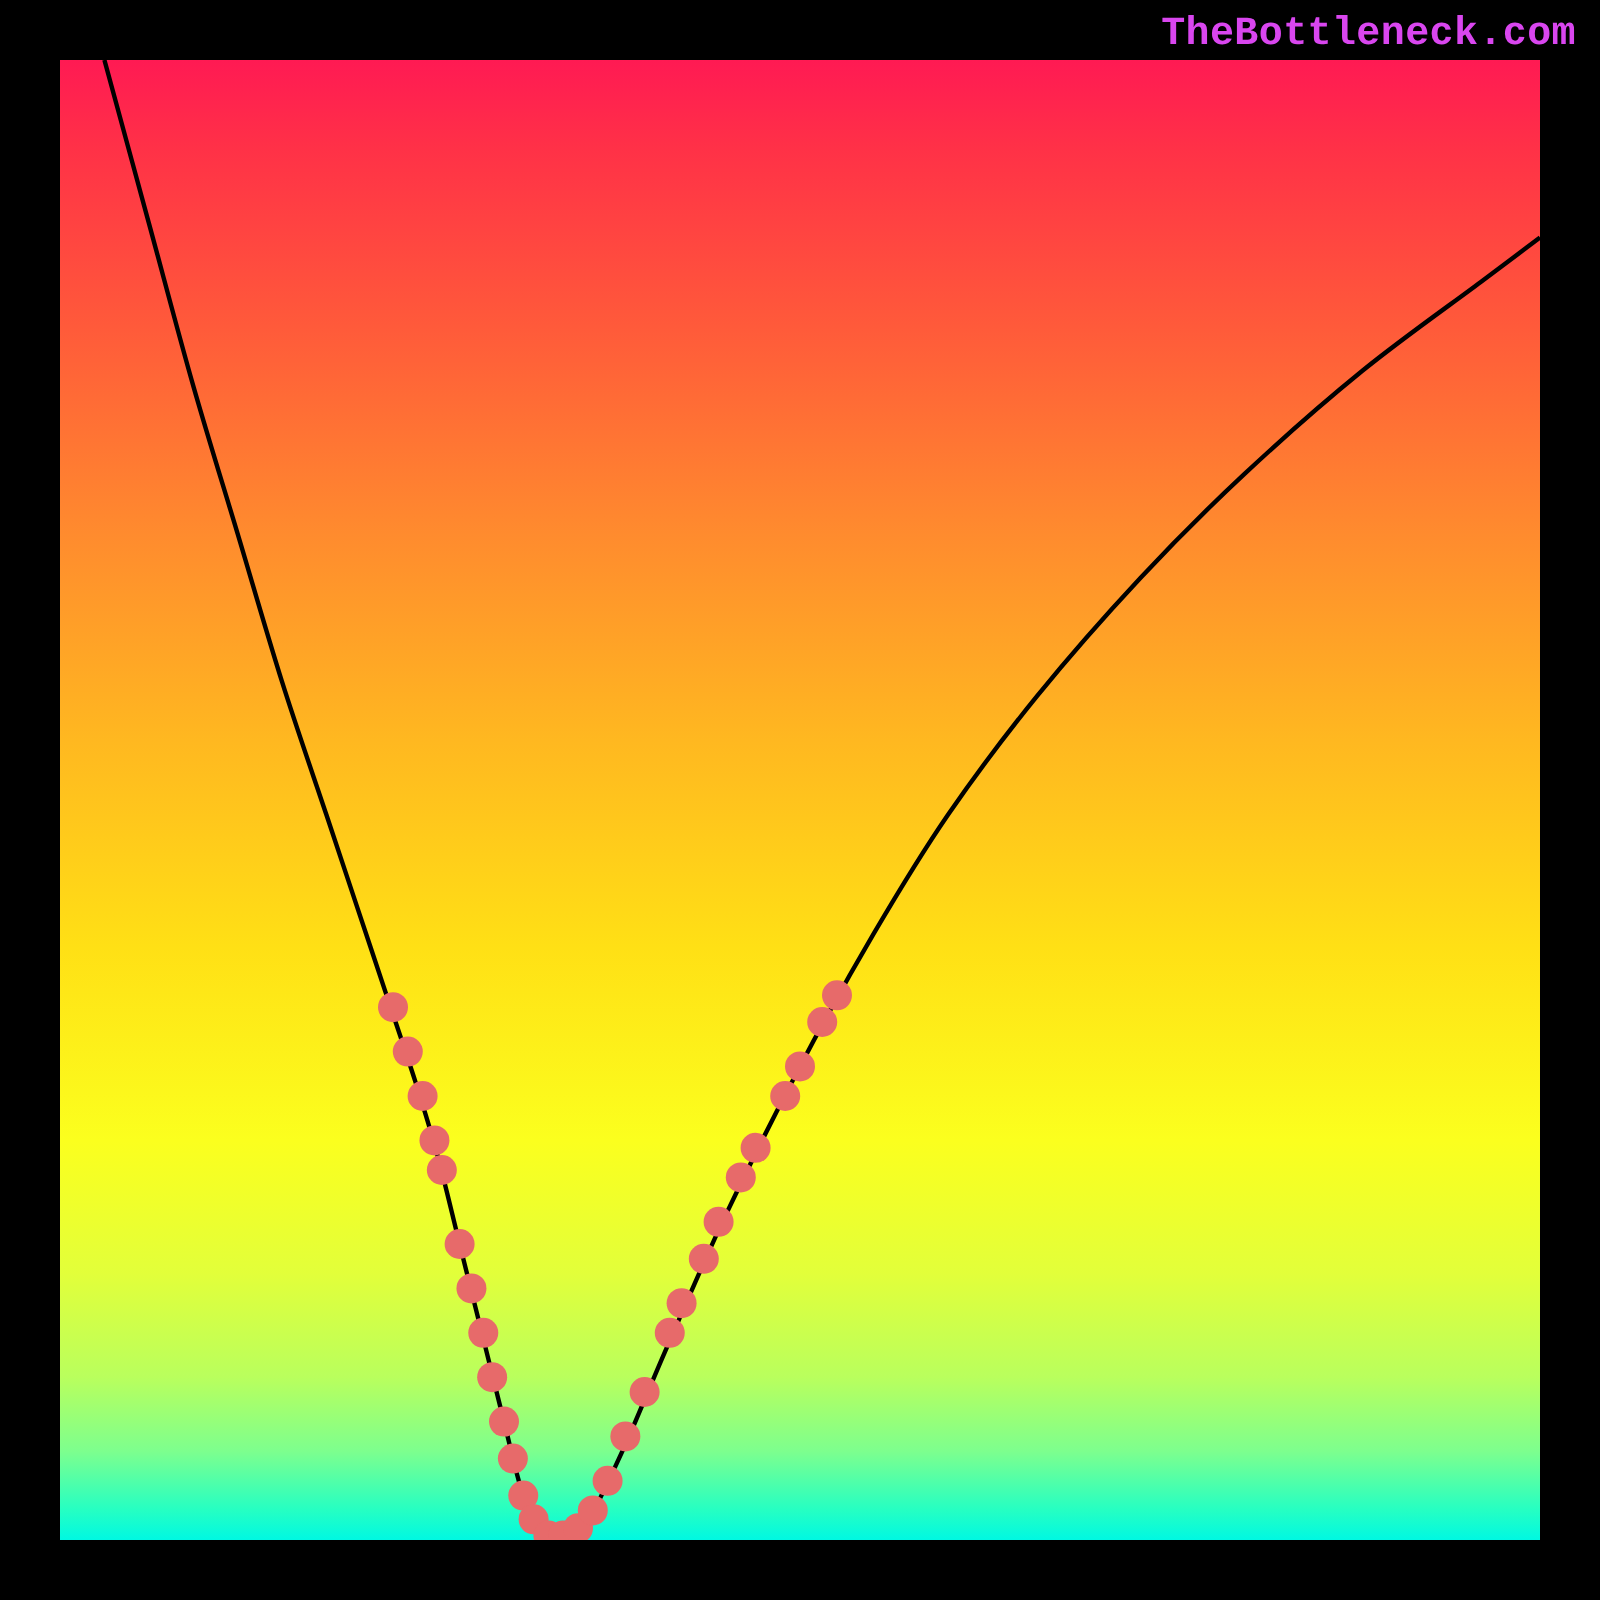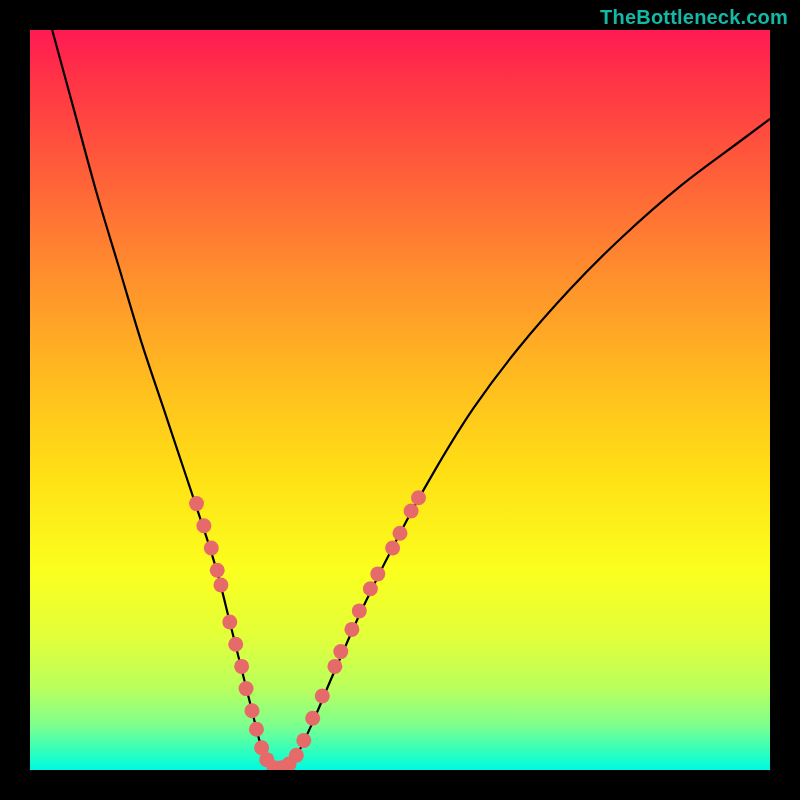--- a/index.html
+++ b/index.html
@@ -34,24 +34,24 @@
       #b9ff5d 89%,
       #7dff8e 94%,
       #25ffc3 98%,
       #00f8e2 100%
     );
   }
   .watermark {
     position: absolute;
     top: 6px;
     right: 12px;
-    font-family: Liberation Sans, sans-serif;
+    font-family: Liberation Mono, monospace;
     font-size: 20px;
     font-weight: 600;
-    color: #14b8a6;
+    color: #d946ef;
     letter-spacing: 0.2px;
     user-select: none;
   }
   svg.overlay {
     position: absolute;
     left: 0;
     top: 0;
     width: 740px;
     height: 740px;
   }

